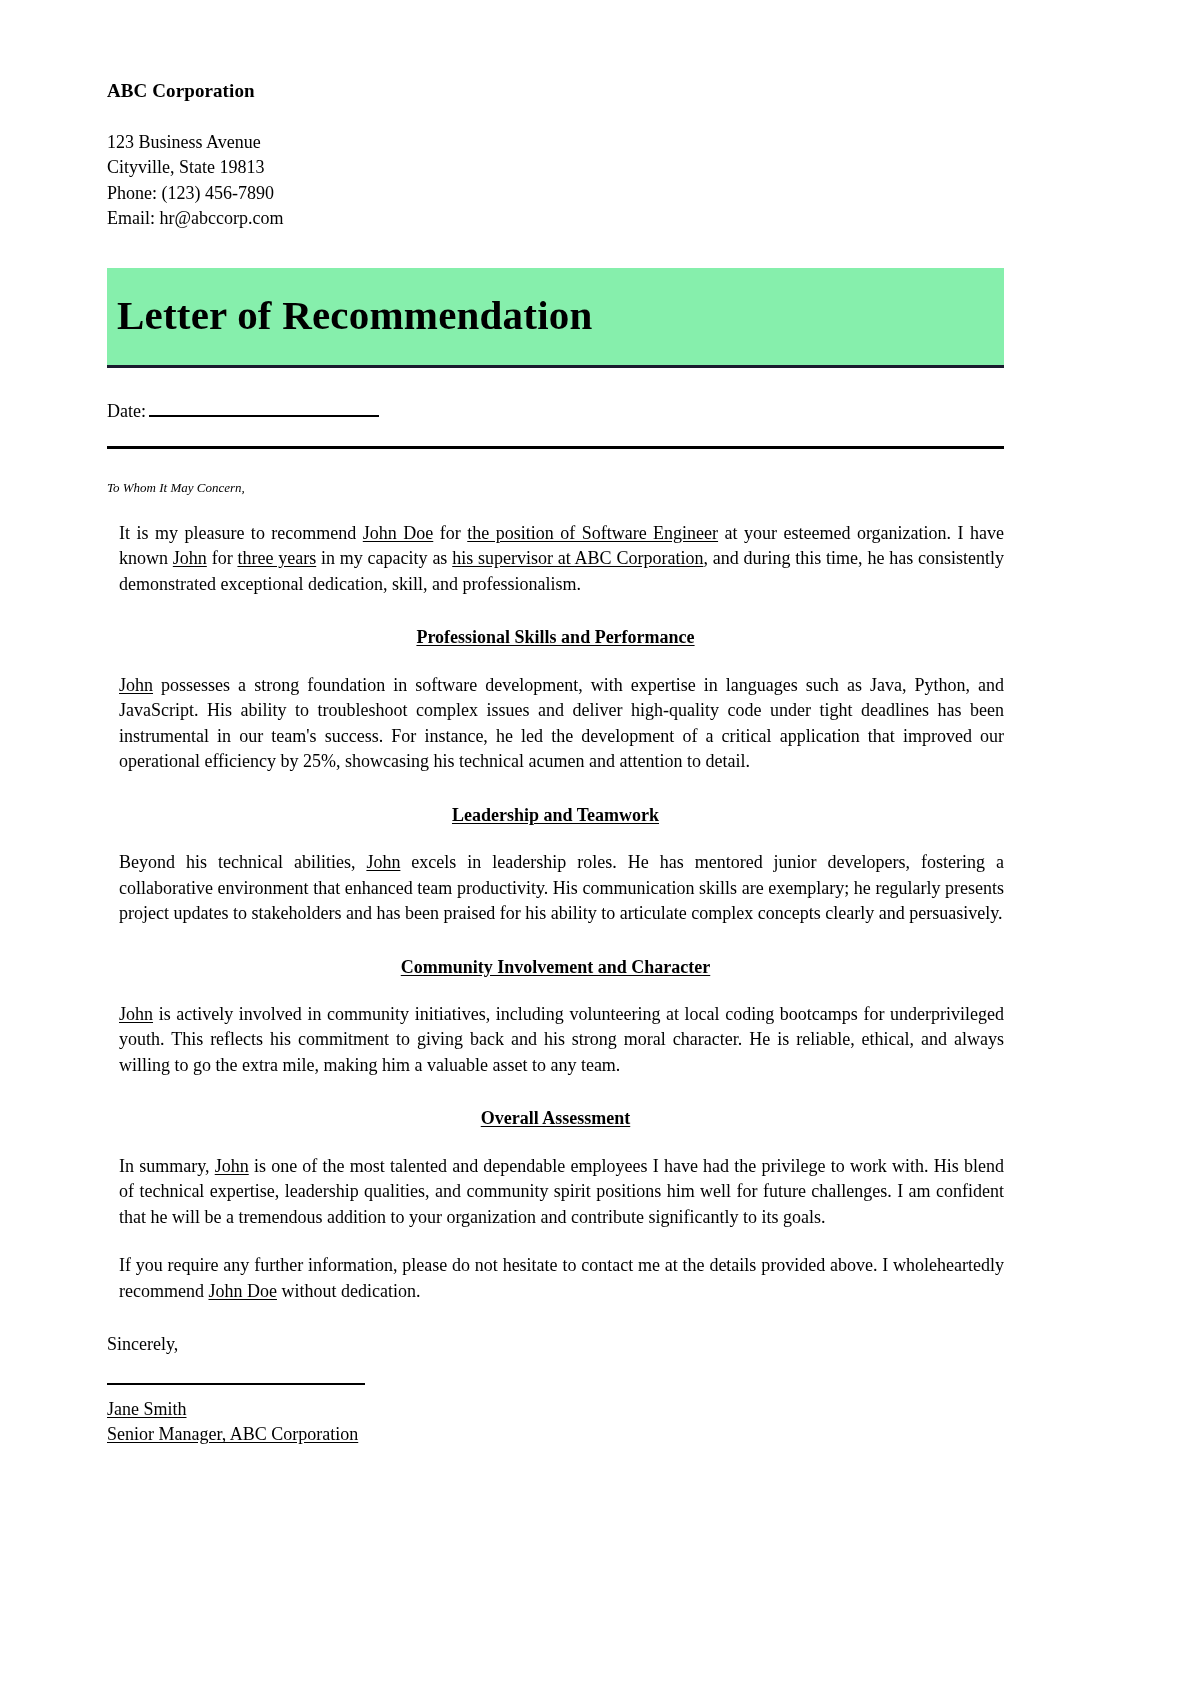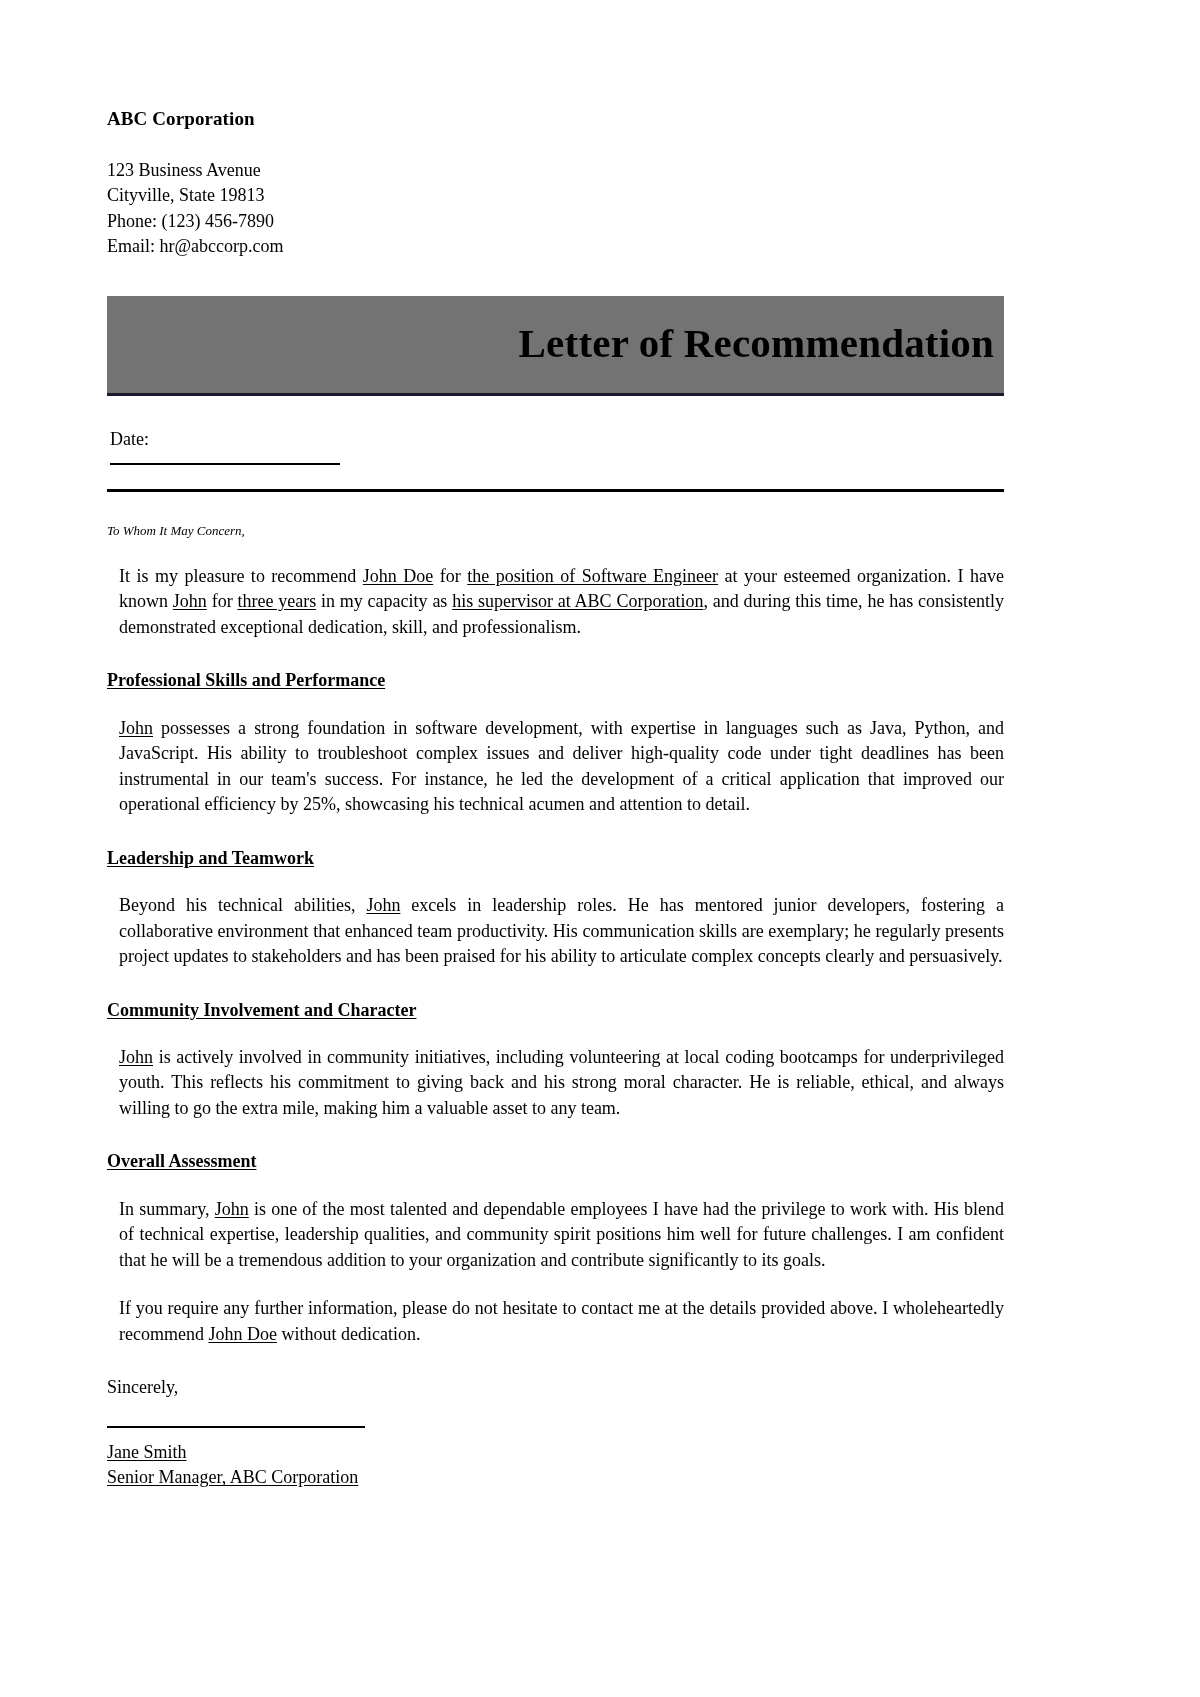--- a/index.html
+++ b/index.html
@@ -11,21 +11,21 @@
     width: 1200px;
     height: 1697px;
     font-family: "Liberation Serif", "DejaVu Serif", serif;
     color: #000000;
     -webkit-font-smoothing: antialiased;
   }
   .page {
     width: 1200px;
     height: 1656px;
     box-sizing: border-box;
-    padding: 108px 196px 0 107px;
+    padding: 80px 196px 0 107px;
     position: relative;
   }
   .content {
     width: 897px;
   }
 
   
   .company-name {
     font-size: 19px;
     font-weight: bold;
@@ -35,42 +35,41 @@
   }
   .address-block {
     font-size: 18px;
     line-height: 25.5px;
     margin: 0 0 36px 0;
   }
   .address-line { display: block; }
 
   
   .title-banner {
-    background: #737373;
+    background: #86efac;
     border-bottom: 3px solid #1a1a2e;
-    text-align: right;
+    text-align: left;
     padding: 24px 10px 26px 10px;
     margin: 0 0 0 0;
     box-sizing: border-box;
   }
   .title-banner .title-text {
     font-size: 41px;
     font-weight: bold;
     letter-spacing: 0.2px;
     line-height: 1.15;
     display: block;
   }
 
   
   .date-row {
     font-size: 18px;
     margin: 33px 0 0 0;
     display: flex;
     align-items: baseline;
-    flex-direction: column;
   }
   .date-label { white-space: pre; }
   .date-blank {
     display: inline-block;
     width: 230px;
     border-bottom: 2.5px solid #000;
     height: 13px;
     margin-left: 3px;
   }
   .divider-rule {
@@ -95,20 +94,21 @@
     margin: 23px 0 0 12px;
   }
   .section-heading {
     font-size: 18px;
     font-weight: bold;
     text-decoration: underline;
     text-underline-offset: 2px;
     margin: 29px 0 0 0;
     line-height: 1.3;
     display: block;
+    text-align: center;
   }
   .fill {
     text-decoration: underline;
     text-underline-offset: 1.5px;
   }
 
   
   .closing {
     font-size: 18px;
     margin: 30px 0 0 0;

